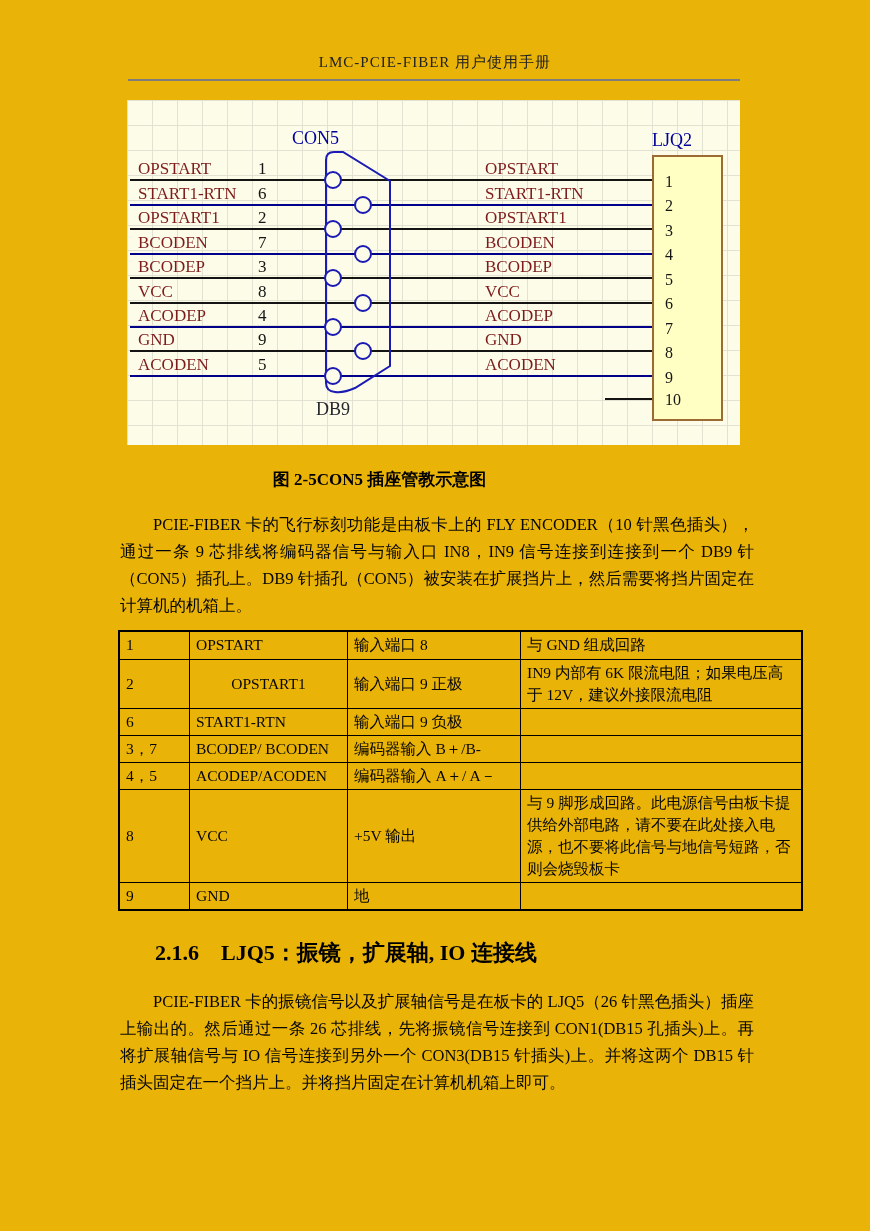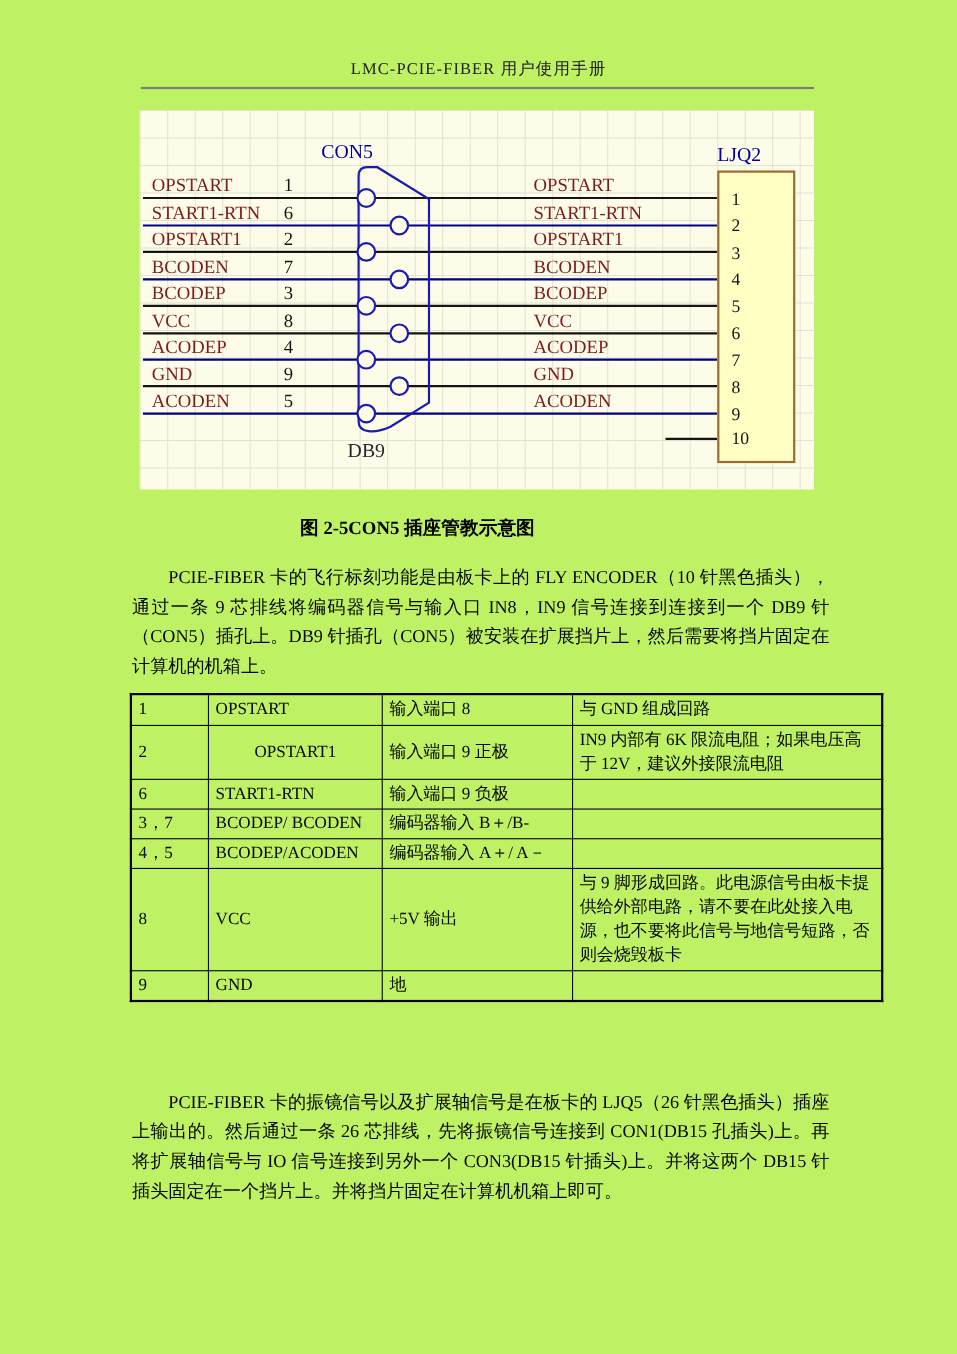--- a/index.html
+++ b/index.html
@@ -1,16 +1,16 @@
 <!DOCTYPE html>
 <html><head>
 <meta charset="utf-8">
 <style>
   html,body{margin:0;padding:0;background:#fff;}
-  .page{position:relative;width:870px;height:1231px;background:#bef264;overflow:hidden;
+  .page{position:relative;width:870px;height:1231px;background:#eab308;overflow:hidden;
         font-family:"Liberation Serif","DejaVu Serif",serif;color:#111;}
   
   .hdr-title{position:absolute;top:53px;left:0;width:870px;text-align:center;
              font-size:15px;color:#222;letter-spacing:1px;}
   .hdr-rule{position:absolute;top:79px;left:128px;width:612px;height:2px;background:#7d7d7d;}
   
   .diagram{position:absolute;left:127px;top:100px;width:613px;height:345px;
            background-color:#fcfce9;
            background-image:linear-gradient(#e2e2d2 1px,transparent 1px),
                             linear-gradient(90deg,#e2e2d2 1px,transparent 1px);
@@ -152,35 +152,38 @@
       <td class="col3"></td>
     </tr>
     <tr style="height:27px;">
       <td class="col0">3，7</td>
       <td class="col1">BCODEP/ BCODEN</td>
       <td class="col2">编码器输入 B＋/B-</td>
       <td class="col3"></td>
     </tr>
     <tr style="height:27px;">
       <td class="col0">4，5</td>
-      <td class="col1">BCODEP/ACODEN</td>
+      <td class="col1">ACODEP/ACODEN</td>
       <td class="col2">编码器输入 A＋/ A－</td>
       <td class="col3"></td>
     </tr>
     <tr style="height:78px;">
       <td class="col0">8</td>
       <td class="col1">VCC</td>
       <td class="col2">+5V 输出</td>
       <td class="col3">与 9 脚形成回路。此电源信号由板卡提供给外部电路，请不要在此处接入电源，也不要将此信号与地信号短路，否则会烧毁板卡</td>
     </tr>
     <tr style="height:27px;">
       <td class="col0">9</td>
       <td class="col1">GND</td>
       <td class="col2">地</td>
       <td class="col3"></td>
     </tr>
   </tbody>
     </table>
 
+  <div class="sec-head">
+    <span class="sec-num">2.1.6</span><span>LJQ5：振镜，扩展轴, IO 连接线</span>
+  </div>
 
   <div class="para para2">PCIE-FIBER 卡的振镜信号以及扩展轴信号是在板卡的 LJQ5（26 针黑色插头）插座上输出的。然后通过一条 26 芯排线，先将振镜信号连接到 CON1(DB15 孔插头)上。再将扩展轴信号与 IO 信号连接到另外一个 CON3(DB15 针插头)上。并将这两个 DB15 针插头固定在一个挡片上。并将挡片固定在计算机机箱上即可。</div>
 
 </div>
 
 </body></html>

